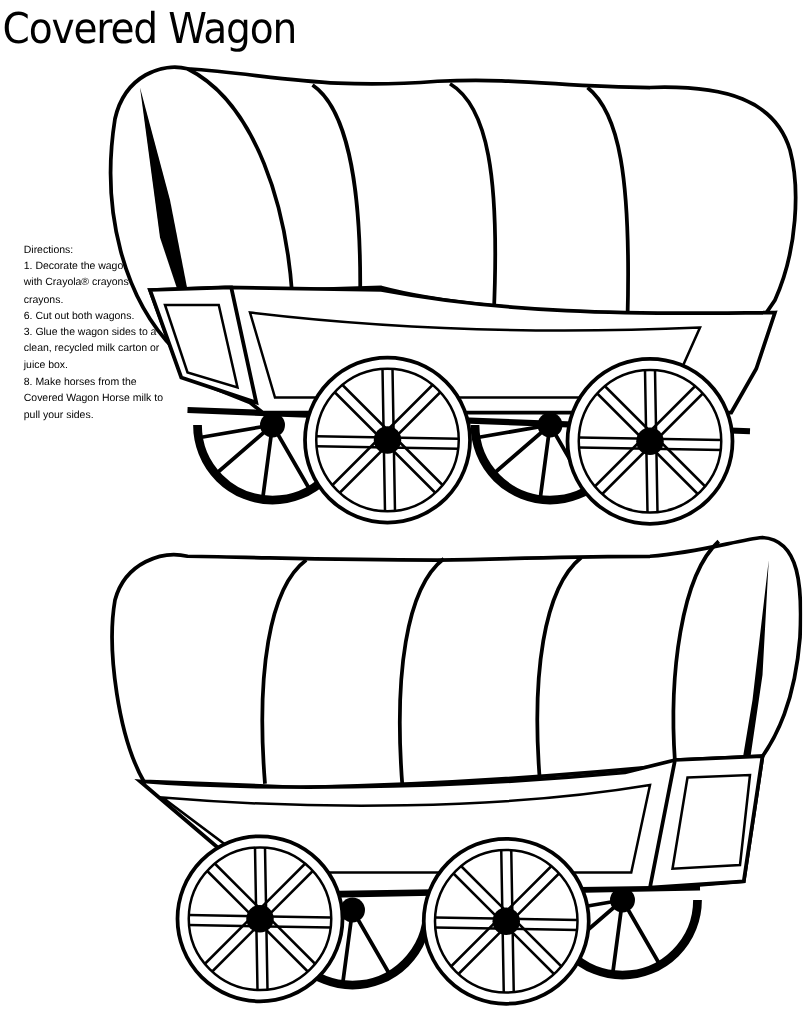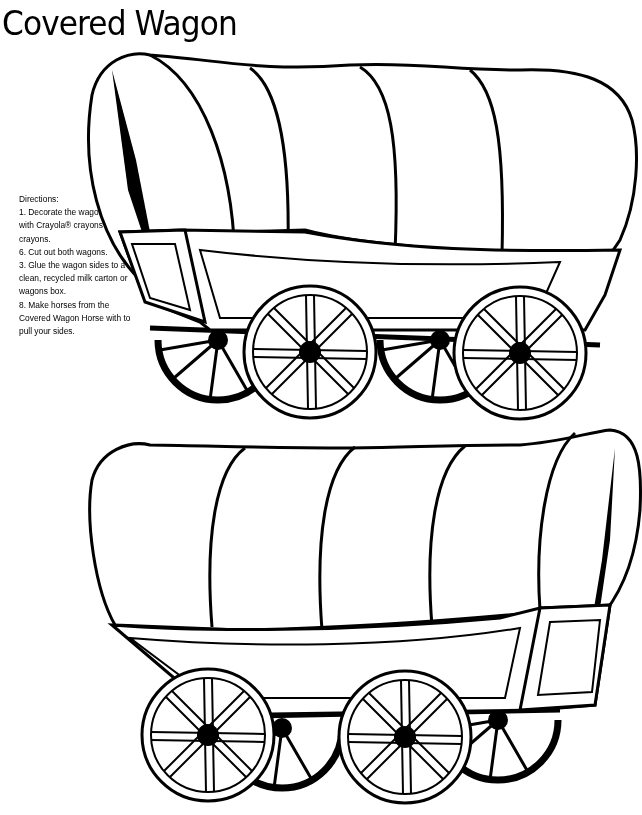--- a/index.html
+++ b/index.html
@@ -15,23 +15,23 @@
 <div class="title">Covered Wagon</div>
 
 <div class="directions">
   <div>Directions:</div>
   <div>1. Decorate the wagons</div>
   <div>with Crayola® crayons or</div>
   <div>crayons.</div>
   <div>6. Cut out both wagons.</div>
   <div>3. Glue the wagon sides to a</div>
   <div>clean, recycled milk carton or</div>
-  <div>wagons box.</div>
+  <div>juice box.</div>
   <div>8. Make horses from the</div>
-  <div>Covered Wagon Horse with to</div>
+  <div>Covered Wagon Horse milk to</div>
   <div>pull your sides.</div>
 </div>
 
 <svg class="art" width="642" height="815" viewBox="0 0 642 815" xmlns="http://www.w3.org/2000/svg">
   <defs>
 
     <g id="wheel">
       <circle r="66" fill="#fff" stroke="#000" stroke-width="3"></circle>
       <circle r="57" fill="#fff" stroke="#000" stroke-width="2"></circle>
       <g stroke="#000" stroke-width="2" fill="none">

